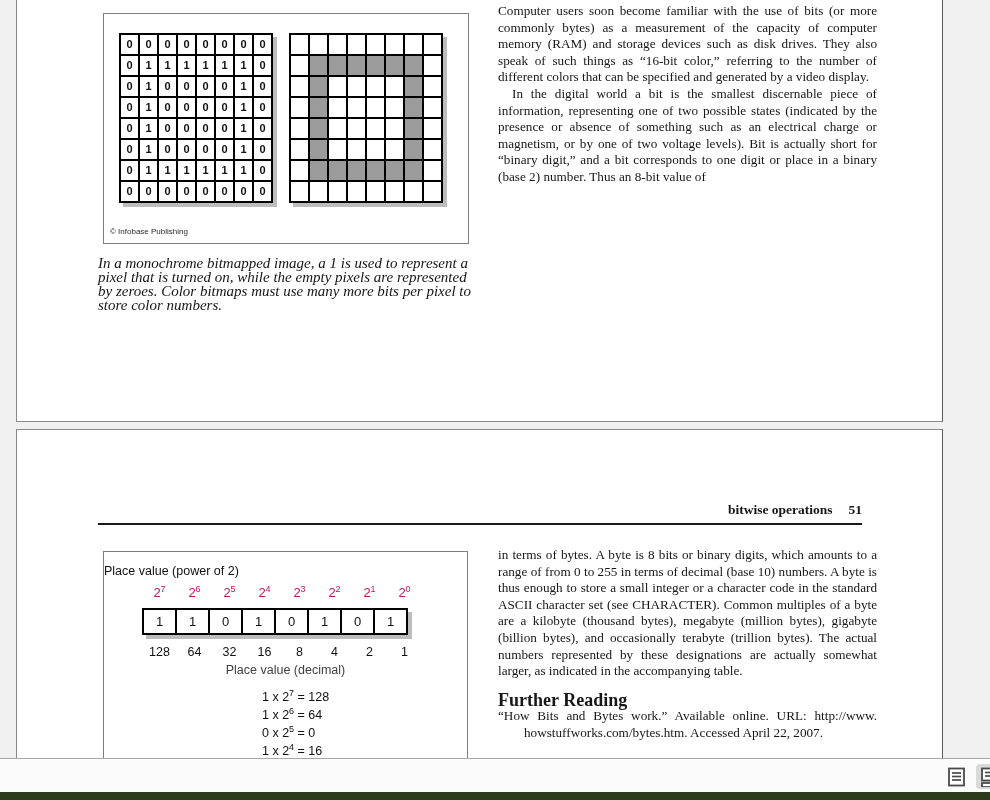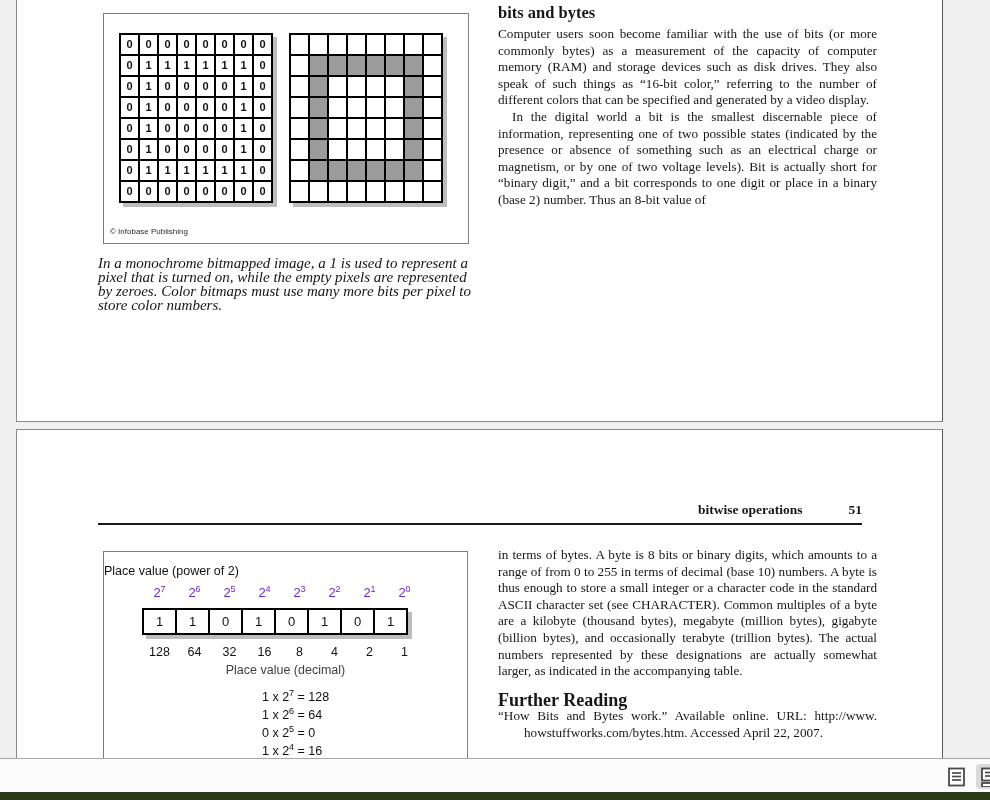--- a/index.html
+++ b/index.html
@@ -29,26 +29,26 @@
 
   .caption1 { position:absolute; left:81px; top:256px; width:380px; font-style:italic; font-size:15px; line-height:14px; color:#151515; }
 
   .col1 { position:absolute; left:481px; top:3px; width:379px; font-size:13.2px; line-height:16.6px; text-align:justify; }
   .col1 h2 { font-size:16.5px; line-height:20px; text-align:left; margin:0 0 3px 0; }
   .indent { text-indent:14px; }
   .binary-line { text-align:center; margin:10px 0 10px 0; }
 
   
   .p2header { position:absolute; left:81px; top:72px; width:764px; text-align:right; font-weight:bold; font-size:13.5px; }
-  .p2header .pnum { margin-left:46px; }
+  .p2header .pnum { margin-left:16px; }
   .rule { position:absolute; left:81px; top:93px; width:764px; height:2px; background:#1a1a1a; }
 
   .figbox2 { position:absolute; left:86px; top:121px; width:365px; height:280px; border:1px solid #7e7e7e; background:#fff; font-family:"Liberation Sans","DejaVu Sans",sans-serif; }
   .fig2-title { position:absolute; left:0; right:0; top:12px; text-align:left; font-size:12.5px; color:#111; }
-  .powrow { position:absolute; left:38px; top:33px; display:grid; grid-template-columns:repeat(8,35px); text-align:center; font-size:13px; color:#6d28d9; }
+  .powrow { position:absolute; left:38px; top:33px; display:grid; grid-template-columns:repeat(8,35px); text-align:center; font-size:13px; color:#be185d; }
   .powrow sup { font-size:9px; line-height:0; }
   .cellrow { position:absolute; left:38px; top:56px; display:flex; box-shadow:4px 4px 0 #bdbdbd; }
   .bcell { width:35px; height:27px; border:2px solid #000; margin-left:-2px; background:#fff; display:flex; align-items:center; justify-content:center; font-size:13px; color:#111; }
   .bcell:first-child { margin-left:0; }
   .decrow { position:absolute; left:38px; top:93px; display:grid; grid-template-columns:repeat(8,35px); text-align:center; font-size:12.5px; color:#111; }
   .fig2-bottom { position:absolute; left:0; right:0; top:111px; text-align:center; font-size:12.5px; color:#404040; }
   .calcs { position:absolute; left:158px; top:136px; font-size:12.5px; line-height:18px; color:#111; }
   .calcs sup { font-size:9px; line-height:0; }
 
   .col2 { position:absolute; left:481px; top:117px; width:379px; font-size:13.2px; line-height:16.6px; text-align:justify; }
@@ -194,21 +194,20 @@
           <div class="gcell"></div>
           <div class="gcell"></div>
           <div class="gcell"></div>
         </div>
       <div class="credit">© Infobase Publishing</div>
     </div>
 
     <div class="caption1">In a monochrome bitmapped image, a 1 is used to represent a pixel that is turned on, while the empty pixels are represented by zeroes. Color bitmaps must use many more bits per pixel to store color numbers.</div>
 
     <div class="col1">
-      <h2>bits and bytes</h2>
       <p>Computer users soon become familiar with the use of bits (or more commonly bytes) as a measurement of the capacity of computer memory (RAM) and storage devices such as disk drives. They also speak of such things as “16-bit color,” referring to the number of different colors that can be specified and generated by a video display.</p>
       <p class="indent">In the digital world a bit is the smallest discernable piece of information, representing one of two possible states (indicated by the presence or absence of something such as an electrical charge or magnetism, or by one of two voltage levels). Bit is actually short for “binary digit,” and a bit corresponds to one digit or place in a binary (base 2) number. Thus an 8-bit value of</p>
     </div>
   </div>
 
   <div class="page page2">
 
     <div class="p2header">
       <span>bitwise operations</span><span class="pnum">51</span>
     </div>

